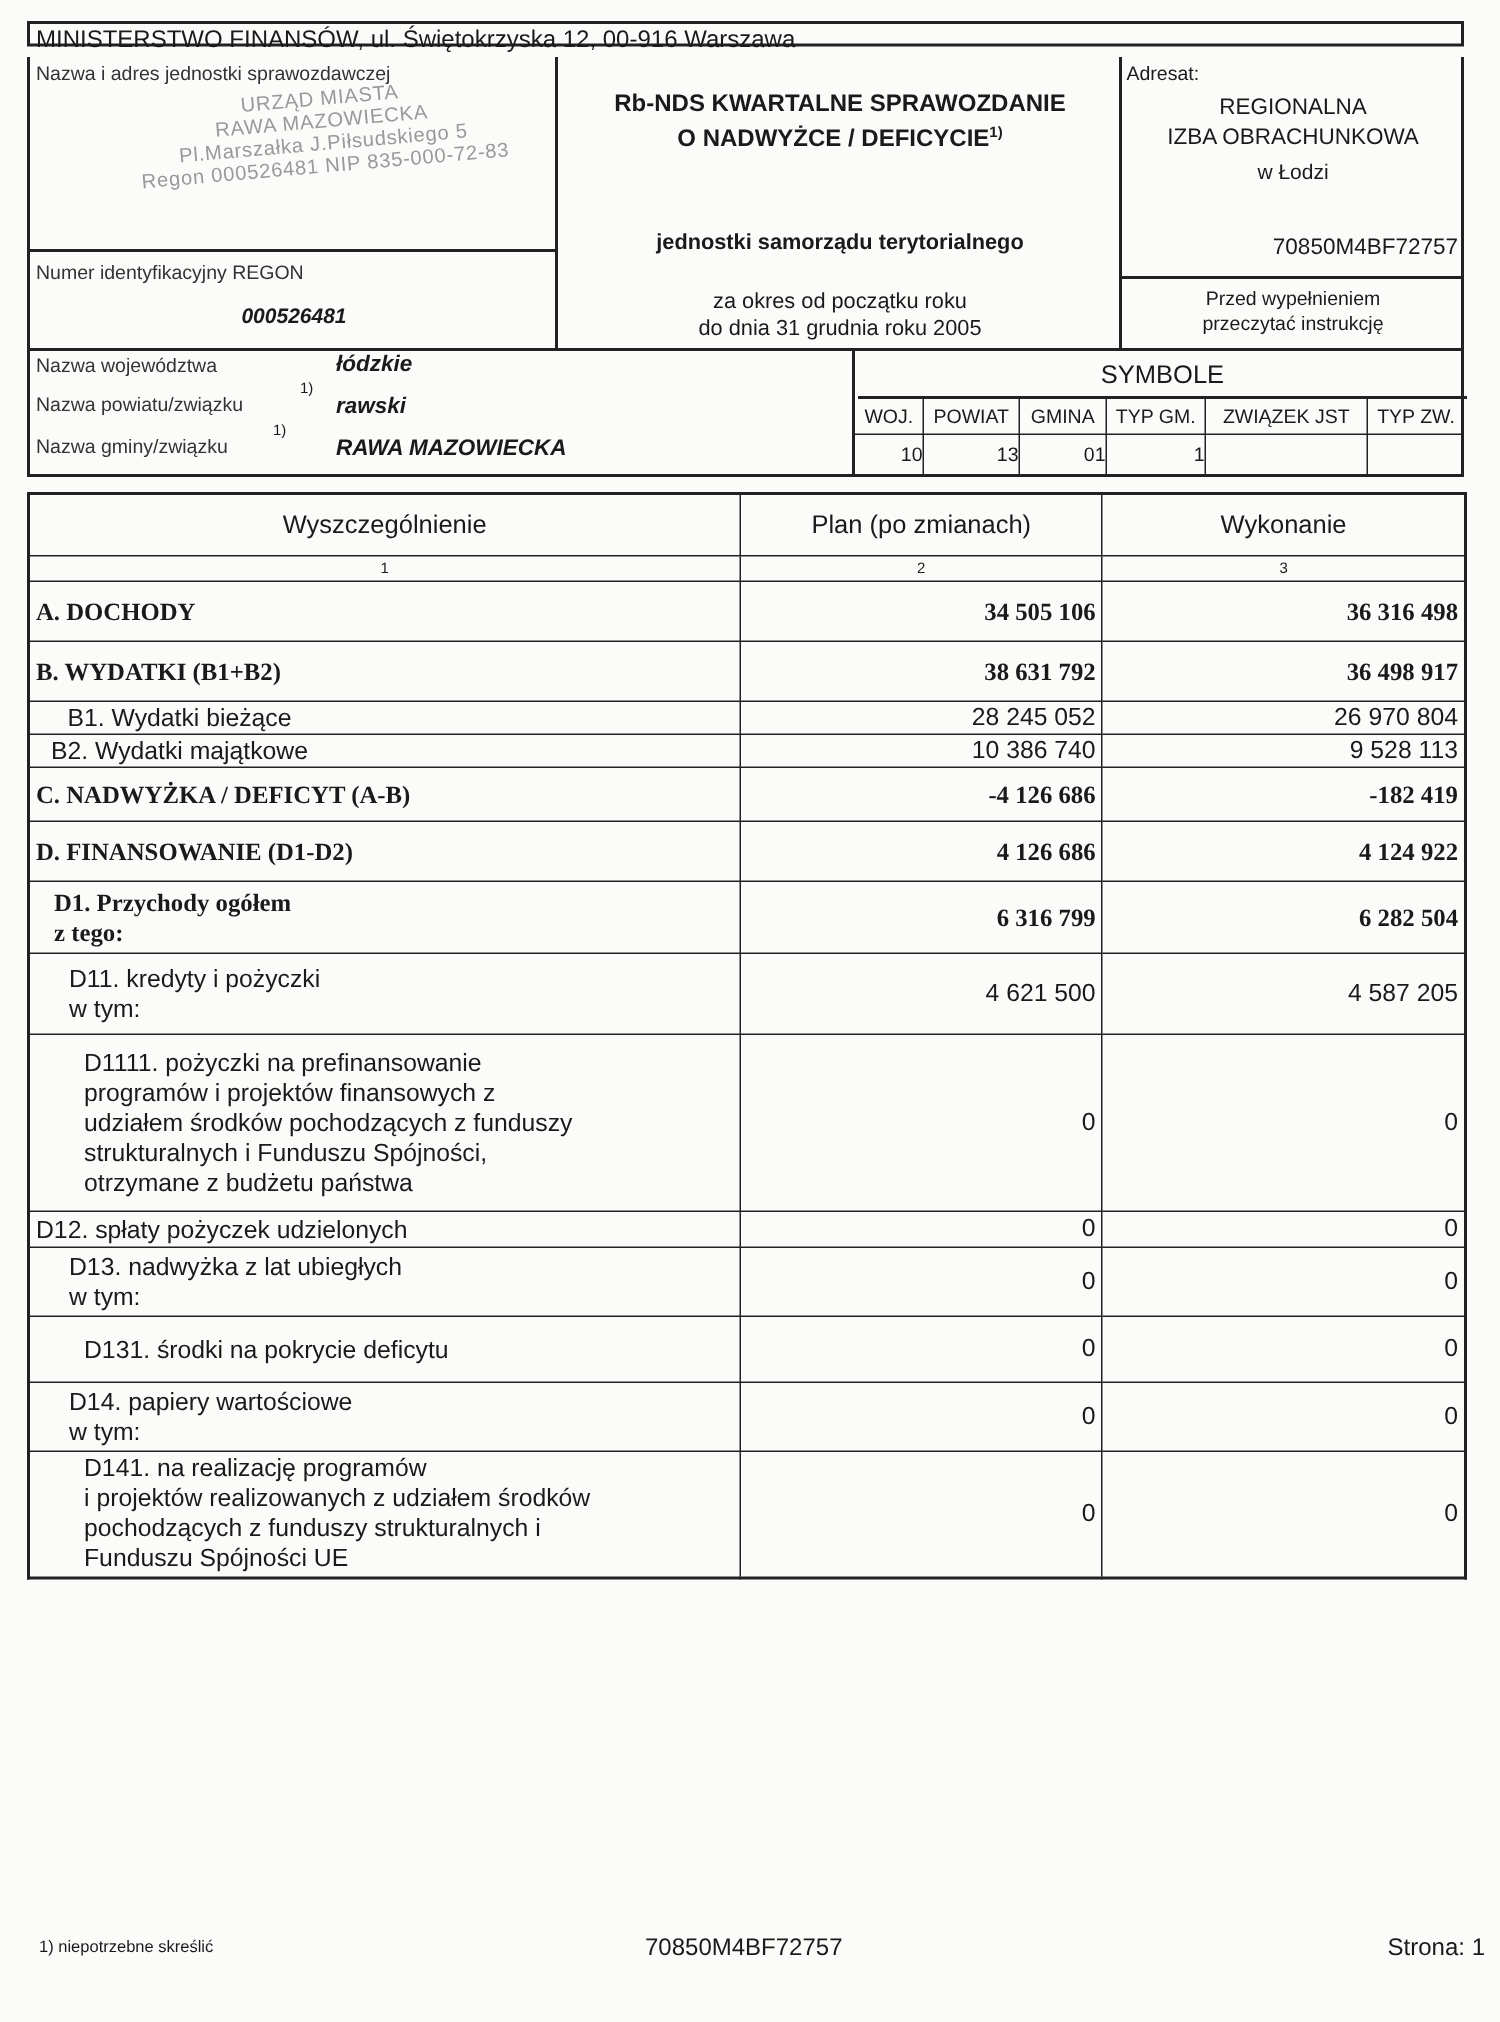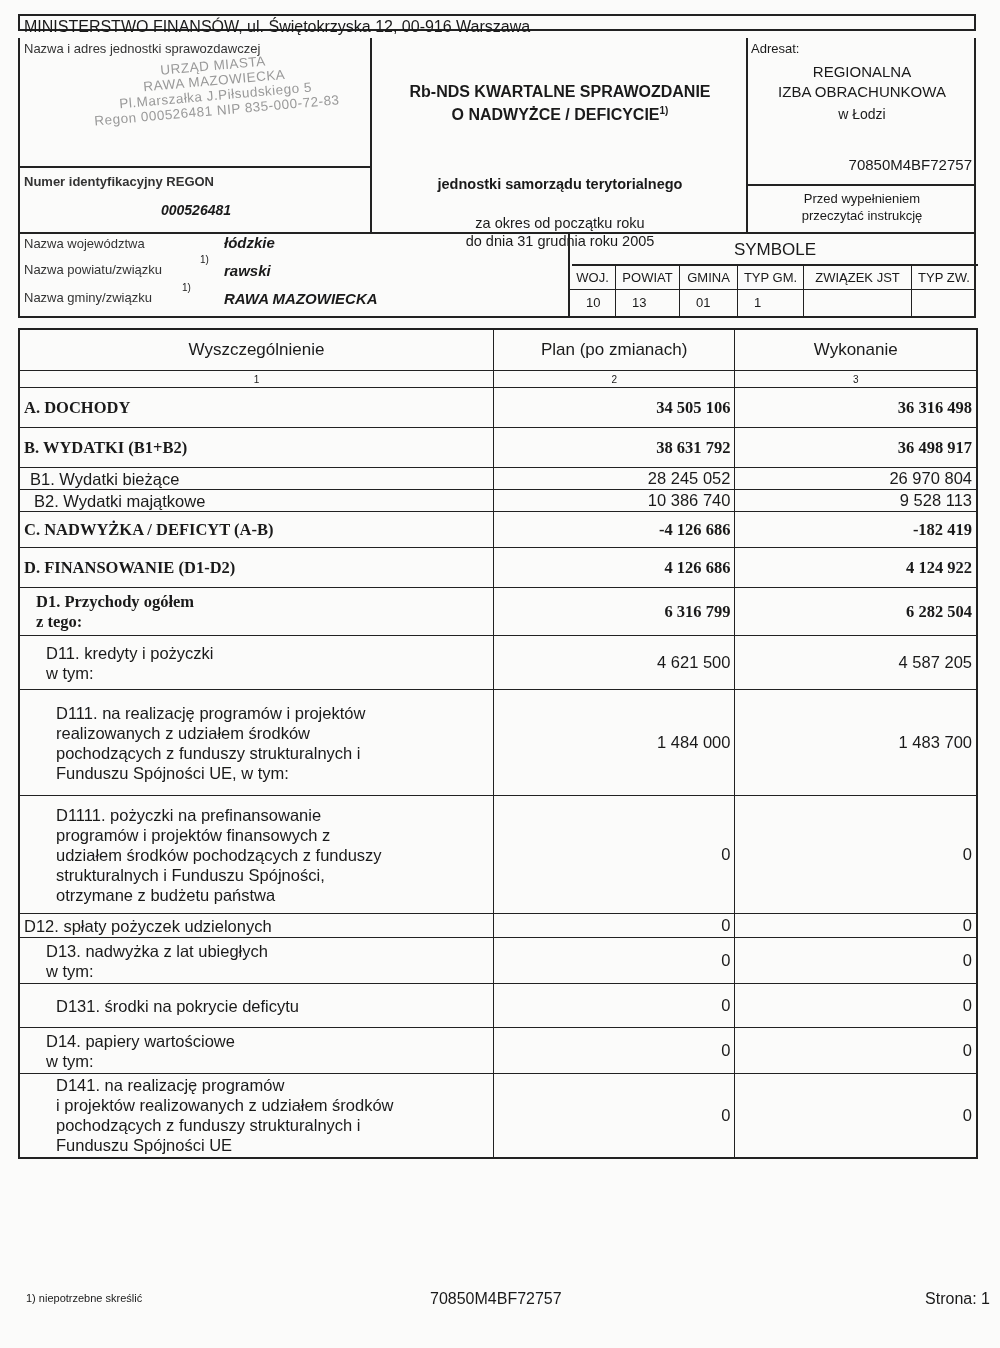--- a/index.html
+++ b/index.html
@@ -11,43 +11,43 @@
   }
   .abs { position: absolute; box-sizing: border-box; }
 
   
   #ministry { left: 18px; top: 14px; width: 958px; height: 17px; border: 2px solid #222; font-size: 16px; padding: 2px 4px; }
   #header-block { left: 18px; top: 38px; width: 958px; height: 196px; border: 2px solid #222; border-top: none; }
   #unit-cell { left: 0; top: 0; width: 352px; height: 130px; border-right: 2px solid #222; border-bottom: 2px solid #222; }
   #unit-label { left: 4px; top: 3px; font-size: 13px; color: #333; }
   #stamp { left: 60px; top: 20px; width: 270px; color: #999; font-size: 13.5px; line-height: 15px; transform: rotate(-5deg); text-align: center; letter-spacing: 0.5px; }
   #regon-cell { left: 0; top: 130px; width: 352px; height: 64px; border-right: 2px solid #222; }
-  #regon-label { left: 4px; top: 6px; font-size: 13px; color: #333; font-weight: bold; }
+  #regon-label { left: 4px; top: 6px; font-size: 13px; color: #333; }
   #regon-value { left: 0; top: 34px; width: 352px; text-align: center; font-size: 14px; font-weight: bold; font-style: italic; }
-  #title-cell { left: 352px; top: 0; width 376px; width: 376px; height: 165px; margin-top: 22px; }
+  #title-cell { left: 352px; top: 0; width 376px; width: 376px; height: 165px; }
   #title-main { left: 0; top: 22px; width: 376px; text-align: center; font-size: 16px; font-weight: bold; line-height: 19px; }
   #title-sub { left: 0; top: 116px; width: 376px; text-align: center; font-size: 14.5px; font-weight: bold; }
   #period { left: 0; top: 154px; width: 376px; text-align: center; font-size: 14.5px; line-height: 18px; }
   #adresat-cell { left: 726px; top: 0; width: 230px; height: 148px; border-left: 2px solid #222; border-bottom: 2px solid #222; }
   #adresat-label { left: 3px; top: 3px; font-size: 13px; }
   #adresat-name { left: 0; top: 24px; width: 228px; text-align: center; font-size: 15px; line-height: 20px; }
   #adresat-city { left: 0; top: 68px; width: 228px; text-align: center; font-size: 14px; }
   #adresat-code { left: 0; top: 118px; width: 224px; text-align: right; font-size: 15px; }
   #instr-cell { left: 726px; top: 148px; width: 230px; height: 46px; border-left: 2px solid #222; }
   #instr-text { left: 0; top: 4px; width: 228px; text-align: center; font-size: 13px; line-height: 17px; }
 
   
   #region-block { left: 18px; top: 234px; width: 958px; height: 84px; border: 2px solid #222; border-top: none; }
   .reg-label { font-size: 13px; color: #333; }
   .reg-sup { font-size: 10px; }
   .reg-value { font-size: 15px; font-weight: bold; font-style: italic; }
   #symbole { left: 548px; top: 0; width: 408px; height: 82px; border-left: 2px solid #222; }
   #symbole-title { left: 2px; top: 0; width: 406px; height: 32px; line-height: 32px; text-align: center; font-size: 17px; border-bottom: 2px solid #222; }
   .sym-h { top: 32px; height: 24px; line-height: 24px; font-size: 13px; text-align: center; border-right: 1px solid #222; border-bottom: 1px solid #222; }
-  .sym-v { top: 56px; height: 26px; line-height: 26px; font-size: 13px; text-align: left; border-right: 1px solid #222; padding-left: 16px; }
+  .sym-v { top: 56px; height: 26px; line-height: 26px; font-size: 13px; text-align: right; border-right: 1px solid #222; }
 
   
   #main-table { left: 18px; top: 328px; width: 960px; border: 2px solid #222; border-collapse: collapse; }
   #main-table td, #main-table th { border: 1.5px solid #222; padding: 0 4px; vertical-align: middle; }
   #main-table th { font-weight: normal; font-size: 17px; height: 40px; }
   .colnum td { font-size: 10px; text-align: center; height: 16px; }
   .col1 { width: 468px; }
   .col2 { width: 234px; }
   .col3 { width: 234px; }
   .val { text-align: right; font-size: 16.5px; }
@@ -154,21 +154,21 @@
         <td class="lbl" style="padding-left: 4px;">A. DOCHODY</td>
         <td class="val">34 505 106</td>
         <td class="val">36 316 498</td>
       </tr>
       <tr class="bold" style="height: 40px;">
         <td class="lbl" style="padding-left: 4px;">B. WYDATKI  (B1+B2)</td>
         <td class="val">38 631 792</td>
         <td class="val">36 498 917</td>
       </tr>
       <tr style="height: 22px;">
-        <td class="lbl" style="padding-left: 10px; margin-left: 40px;">B1. Wydatki bieżące</td>
+        <td class="lbl" style="padding-left: 25px; margin-left: 40px;">B1. Wydatki bieżące</td>
         <td class="val">28 245 052</td>
         <td class="val">26 970 804</td>
       </tr>
       <tr style="height: 22px;">
         <td class="lbl" style="padding-left: 14px;">B2. Wydatki majątkowe</td>
         <td class="val">10 386 740</td>
         <td class="val">9 528 113</td>
       </tr>
       <tr class="bold" style="height: 36px;">
         <td class="lbl" style="padding-left: 4px;">C. NADWYŻKA / DEFICYT (A-B)</td>
@@ -184,28 +184,20 @@
         <td class="lbl" style="padding-left: 16px;">D1. Przychody ogółem
     z tego:</td>
         <td class="val">6 316 799</td>
         <td class="val">6 282 504</td>
       </tr>
       <tr style="height: 54px;">
         <td class="lbl" style="padding-left: 26px;">D11. kredyty i pożyczki
        w tym:</td>
         <td class="val">4 621 500</td>
         <td class="val">4 587 205</td>
-      </tr>
-      <tr style="height: 106px;">
-        <td class="lbl" style="padding-left: 36px;">D111. na realizację programów i projektów
-        realizowanych z udziałem środków
-        pochodzących z funduszy strukturalnych i
-        Funduszu Spójności UE, w tym:</td>
-        <td class="val">1 484 000</td>
-        <td class="val">1 483 700</td>
       </tr>
       <tr style="height: 118px;">
         <td class="lbl" style="padding-left: 36px;">D1111. pożyczki na prefinansowanie
         programów i projektów finansowych z
         udziałem środków pochodzących z funduszy
         strukturalnych i Funduszu Spójności,
         otrzymane z budżetu państwa</td>
         <td class="val">0</td>
         <td class="val">0</td>
       </tr>

